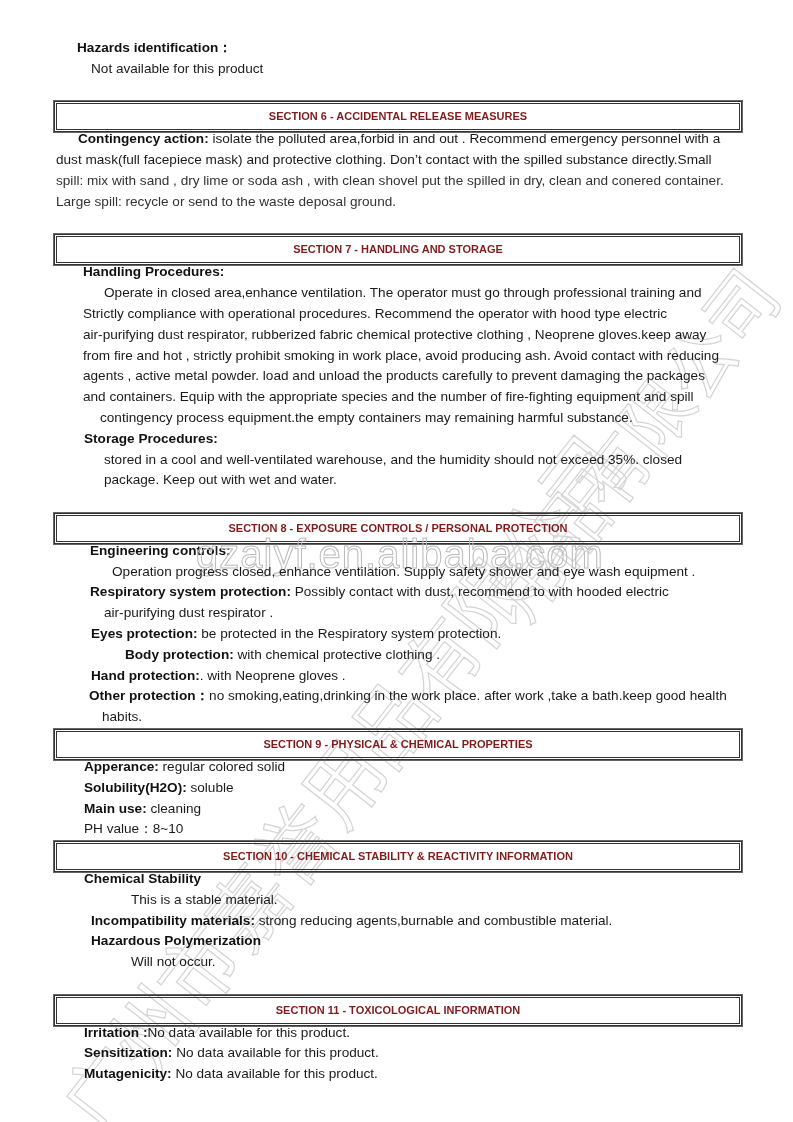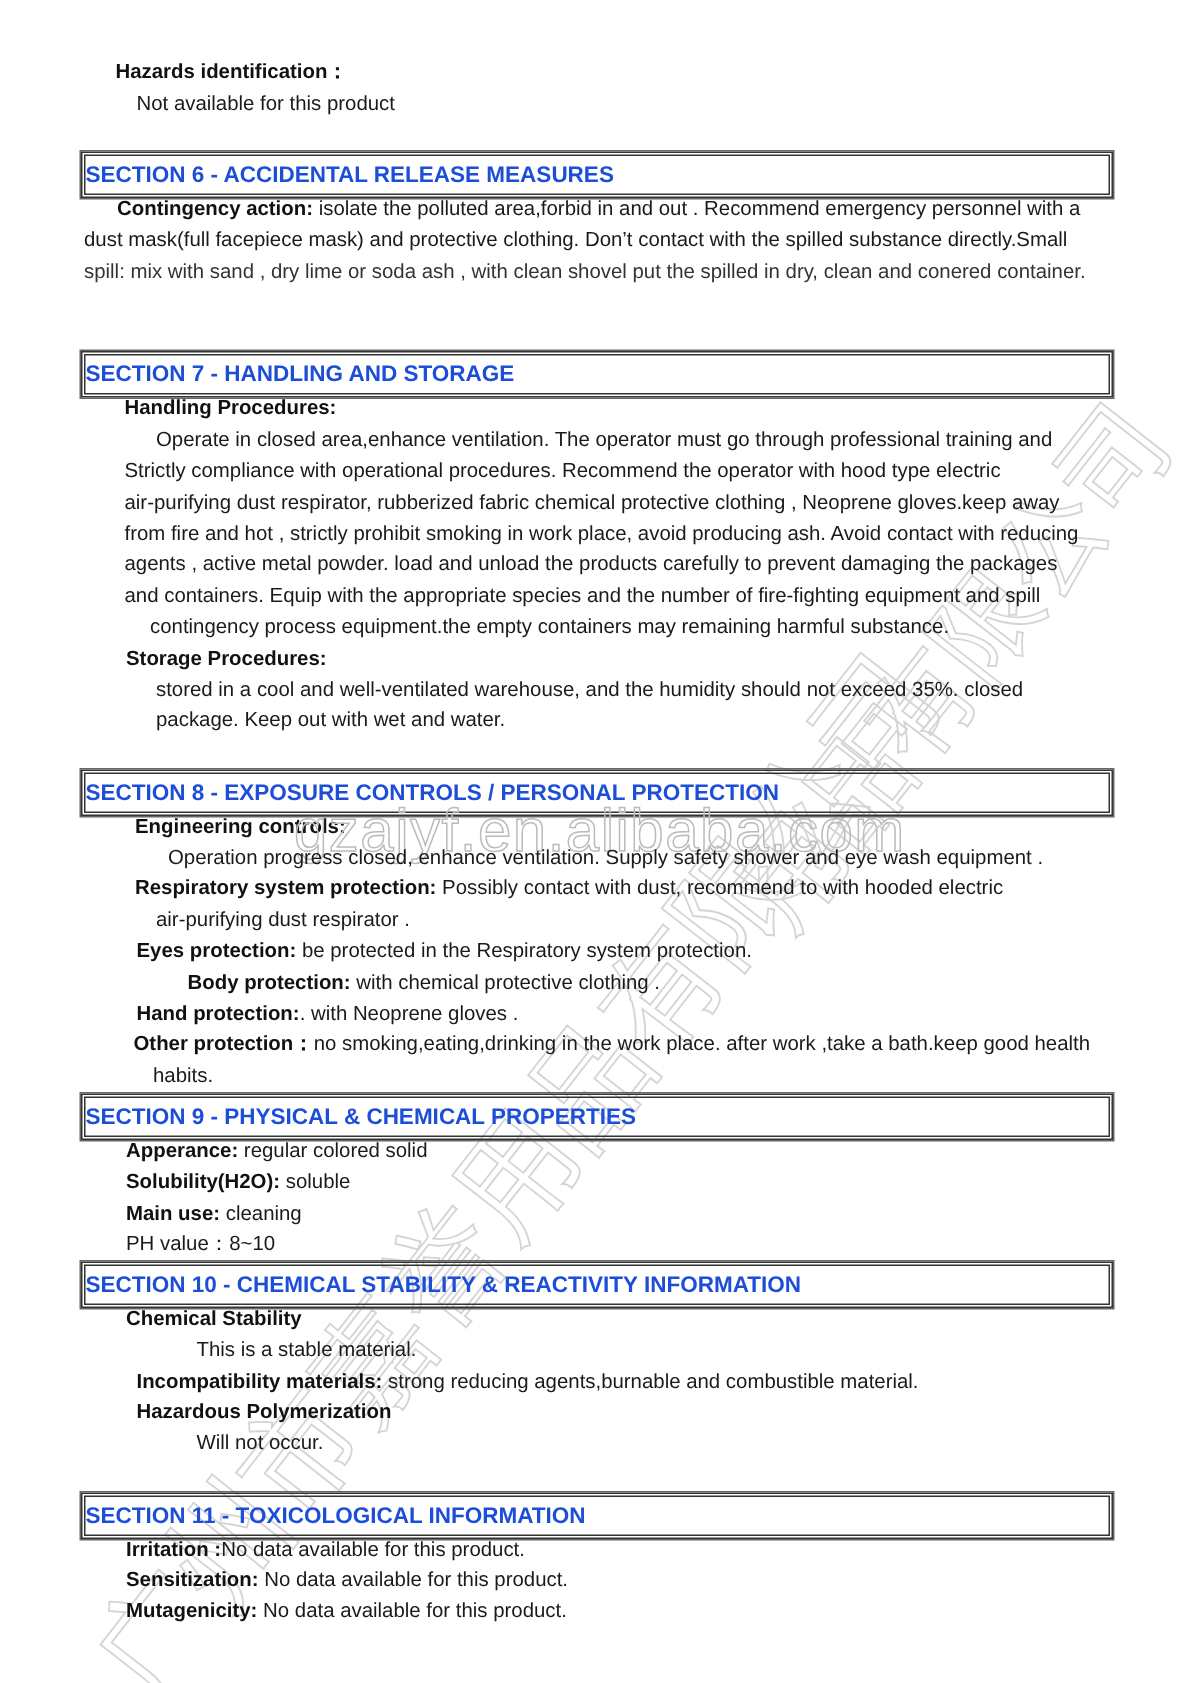--- a/index.html
+++ b/index.html
@@ -3,22 +3,22 @@
 <meta charset="utf-8">
 <style>
   html, body { margin: 0; padding: 0; background: #ffffff; }
   body { width: 793px; height: 1122px; position: relative; overflow: hidden;
          font-family: "Liberation Sans", sans-serif; color: #1a1a1a; font-size: 13.6px; }
   .page { position: absolute; left: 0; top: 0; width: 793px; height: 1122px; }
   .abs { position: absolute; white-space: nowrap; line-height: 20.6px; }
   .b { font-weight: bold; color: #111; }
   .gray { color: #333; }
   .sec-box { position: absolute; left: 54px; width: 682px; height: 25px;
-             border: 3px double #333; box-sizing: content-box; text-align: left;
-             font-weight: bold; font-size: 15px; line-height: 25px; color: #1d4ed8;
+             border: 3px double #333; box-sizing: content-box; text-align: center;
+             font-weight: bold; font-size: 11px; line-height: 25px; color: #7f1d1d;
              outline: 1px solid #666; outline-offset: 0px; }
   .para { position: absolute; white-space: nowrap; line-height: 20.8px; }
   .wm-text { position: absolute; left: 196px; top: 532px; font-size: 40px;
              color: transparent; -webkit-text-stroke: 1px #bbbbbb; letter-spacing: 1px;
              font-family: "Liberation Sans", sans-serif; white-space: nowrap; }
   .wm-diag { position: absolute; color: transparent; -webkit-text-stroke: 1.2px #d4d4d4;
              font-size: 78px; font-family: "DejaVu Sans", sans-serif; white-space: nowrap;
              transform-origin: left top; }
 </style>
 </head>
@@ -33,20 +33,21 @@
   <div class="abs" style="left:91px; top:59px;">Not available for this product</div>
 
   <div class="sec-box" style="top:101px;">
     <span>SECTION 6 - ACCIDENTAL RELEASE MEASURES</span>
   </div>
   <div class="para" style="left:78px; top:129px;">
     <span class="b">Contingency action:</span><span> isolate the polluted area,forbid in and out . Recommend emergency personnel with a</span>
   </div>
   <div class="para" style="left:56px; top:150px;">dust mask(full facepiece mask) and protective clothing. Don’t contact with the spilled substance directly.Small</div>
   <div class="para gray" style="left:56px; top:171px;">spill: mix with sand , dry lime or soda ash , with clean shovel put the spilled in dry, clean and conered container.</div>
+  <div class="para gray" style="left:56px; top:192px;">Large spill: recycle or send to the waste deposal ground.</div>
 
   <div class="sec-box" style="top:234px;">
     <span>SECTION 7 - HANDLING AND STORAGE</span>
   </div>
   <div class="abs b" style="left:83px; top:262px;">Handling Procedures:</div>
   <div class="para" style="left:104px; top:283px;">Operate in closed area,enhance ventilation. The operator must go through professional training and</div>
   <div class="para" style="left:83px; top:304px;">Strictly compliance with operational procedures. Recommend the operator with hood type electric</div>
   <div class="para" style="left:83px; top:325px;">air-purifying dust respirator, rubberized fabric chemical protective clothing , Neoprene gloves.keep away</div>
   <div class="para" style="left:83px; top:346px;">from fire and hot , strictly prohibit smoking in work place, avoid producing ash. Avoid contact with reducing</div>
   <div class="para" style="left:83px; top:366px;">agents , active metal powder. load and unload the products carefully to prevent damaging the packages</div>

